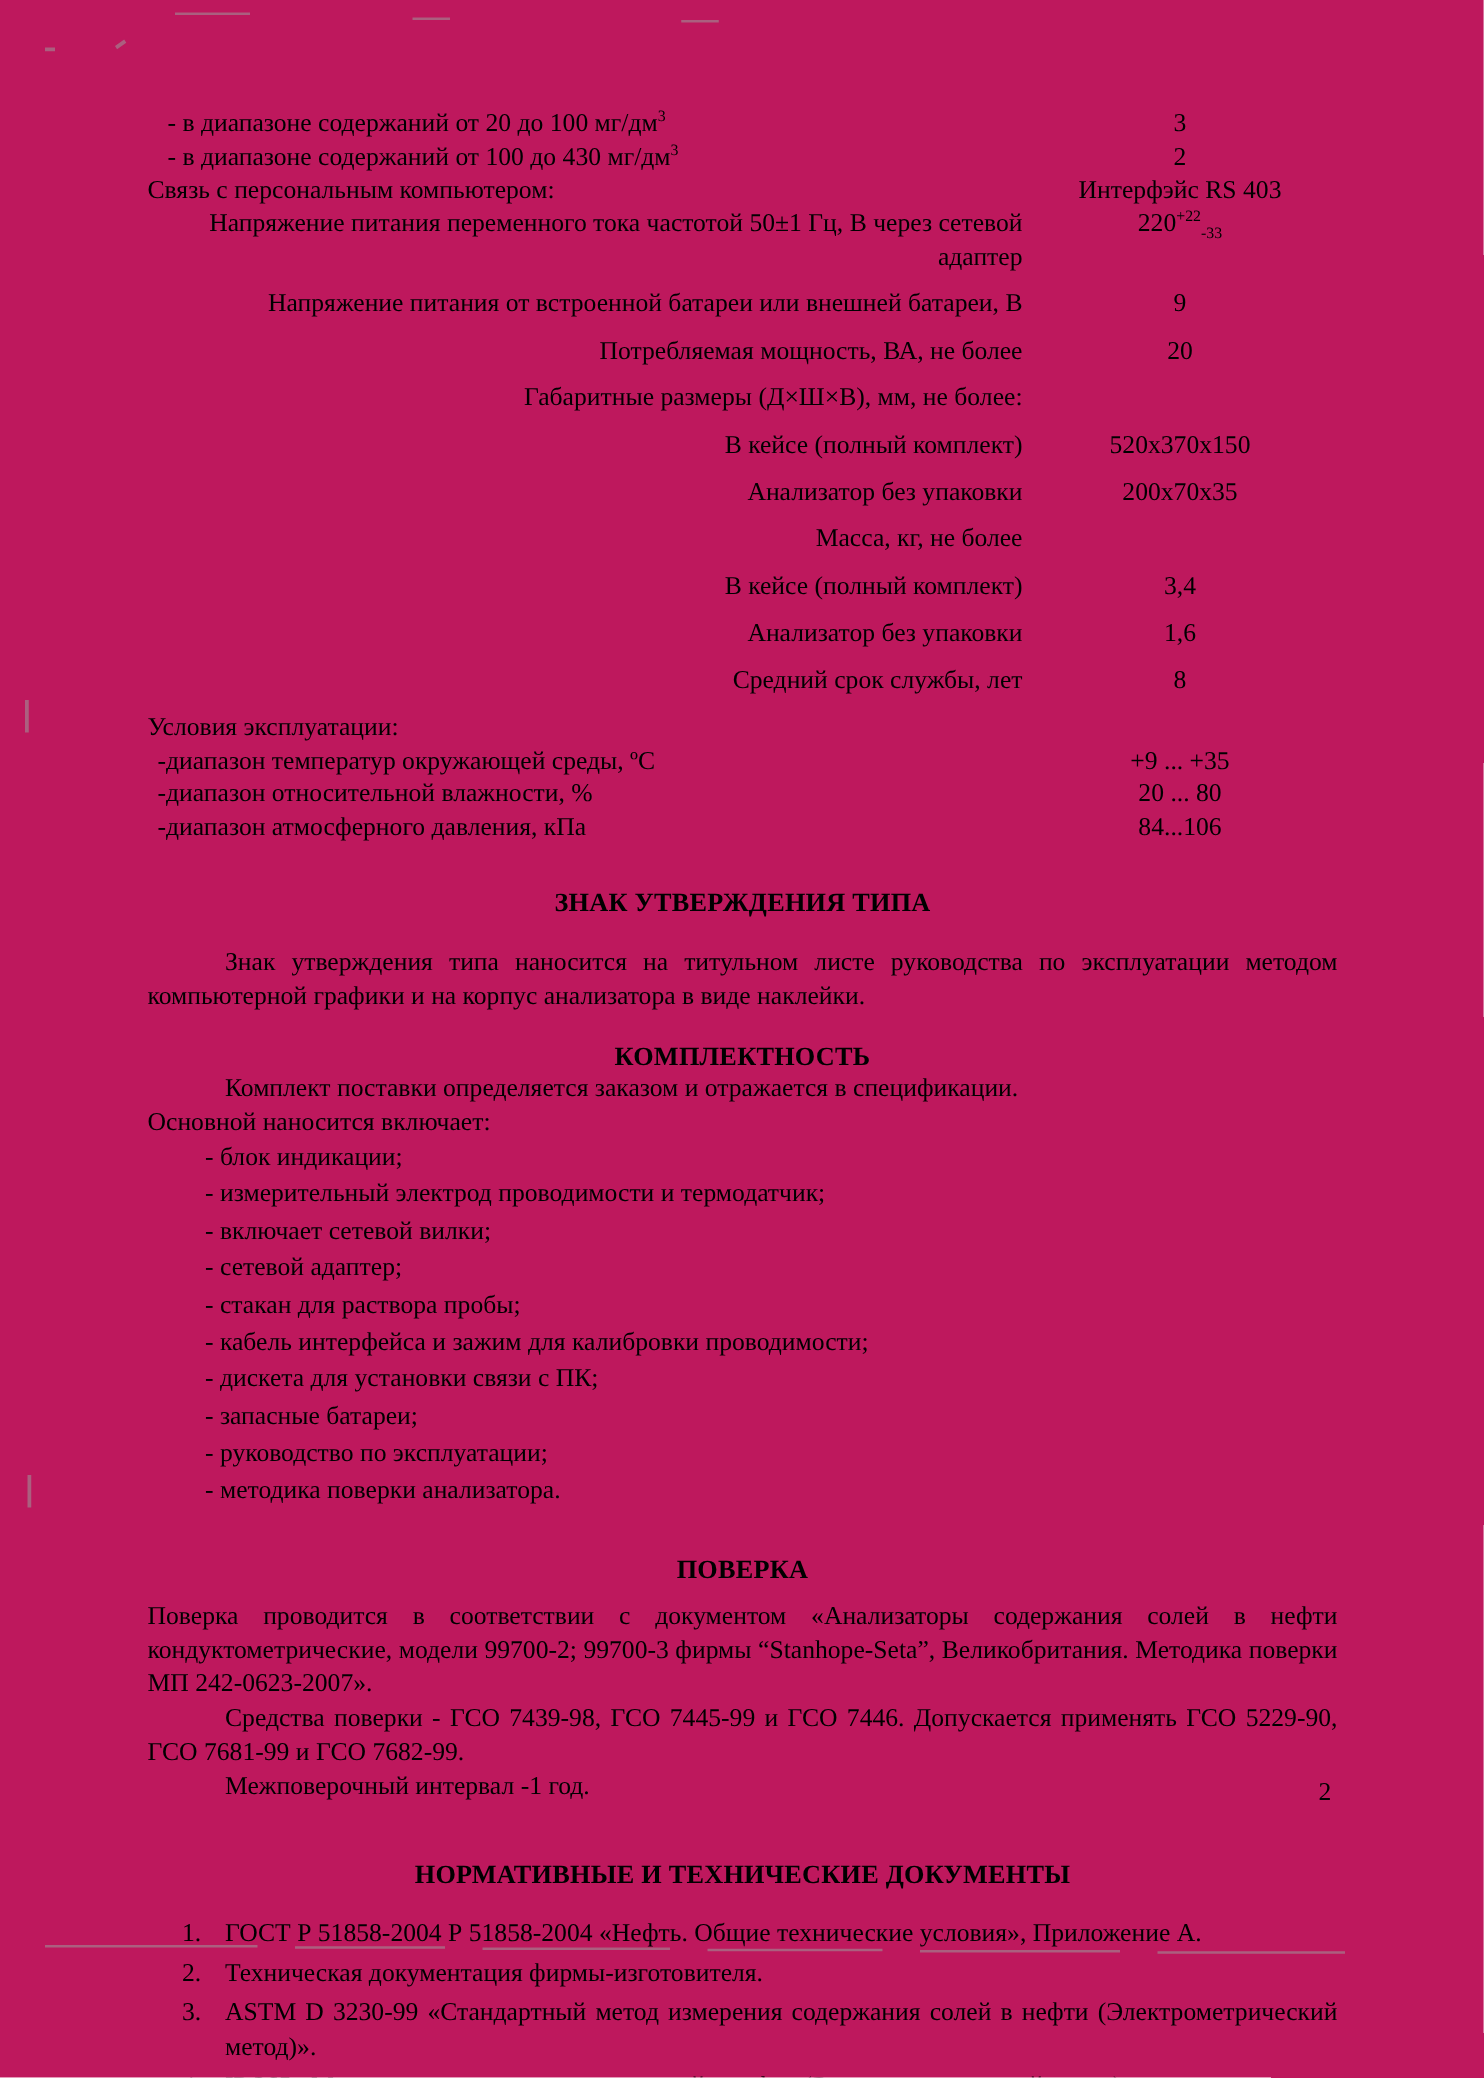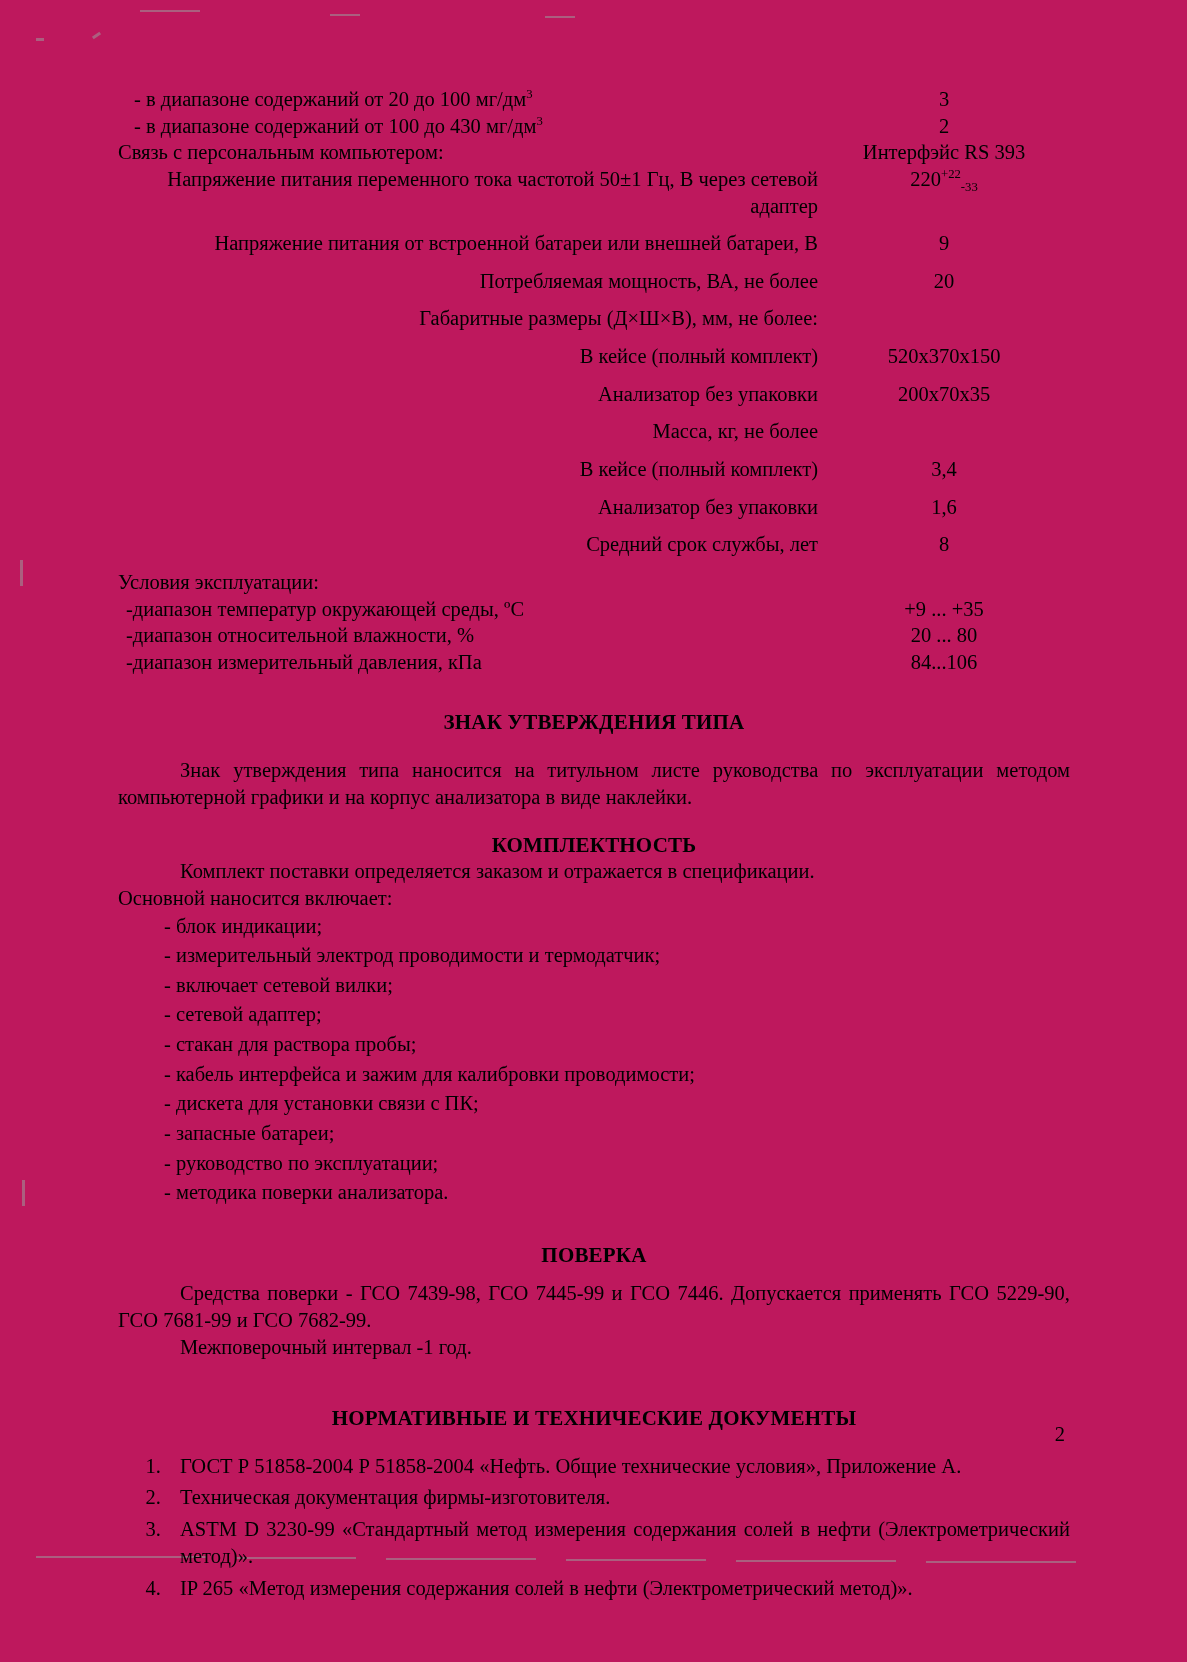--- a/index.html
+++ b/index.html
@@ -133,21 +133,21 @@
           <tr class="tight">
             <td class="label"><span class="ind1">- в диапазоне содержаний от   20  до 100 мг/дм<sup class="sup">3</sup></span></td>
             <td class="value">3</td>
           </tr>
           <tr class="tight">
             <td class="label"><span class="ind1">- в диапазоне содержаний от   100  до 430 мг/дм<sup class="sup">3</sup></span></td>
             <td class="value">2</td>
           </tr>
           <tr class="tight">
             <td class="label"><span>Связь с персональным компьютером:</span></td>
-            <td class="value">Интерфэйс RS 393</td>
+            <td class="value">Интерфэйс RS 403</td>
           </tr>
           <tr class="loose">
             <td class="label"><span>Напряжение питания переменного тока частотой 50±1 Гц, В через сетевой адаптер</span></td>
             <td class="value">220<sup class="sup">+22</sup><sub class="sub">-33</sub></td>
           </tr>
           <tr class="loose">
             <td class="label"><span>Напряжение питания от встроенной батареи или внешней батареи, В</span></td>
             <td class="value">9</td>
           </tr>
           <tr class="loose">
@@ -188,21 +188,21 @@
           </tr>
           <tr class="tight">
             <td class="label"><span class="ind2">-диапазон температур окружающей среды, ºС</span></td>
             <td class="value">+9 ... +35</td>
           </tr>
           <tr class="tight">
             <td class="label"><span class="ind2">-диапазон относительной влажности, %</span></td>
             <td class="value">20 ... 80</td>
           </tr>
           <tr class="tight">
-            <td class="label"><span class="ind2">-диапазон измерительный давления, кПа</span></td>
+            <td class="label"><span class="ind2">-диапазон атмосферного давления, кПа</span></td>
             <td class="value">84...106</td>
           </tr>
         </tbody>
     </table>
 
     <div class="gap-l"></div>
     <h2 class="section-title">ЗНАК УТВЕРЖДЕНИЯ ТИПА</h2>
     <div class="gap-m"></div>
     <p class="para indent">Знак утверждения типа наносится на титульном листе руководства по эксплуатации методом компьютерной графики и на корпус анализатора в виде наклейки.</p>
 
@@ -219,20 +219,21 @@
         <li>- кабель интерфейса и зажим для калибровки проводимости;</li>
         <li>- дискета для установки связи с ПК;</li>
         <li>- запасные батареи;</li>
         <li>- руководство по эксплуатации;</li>
         <li>- методика поверки анализатора.</li>
       </ul>
 
     <div class="gap-l"></div>
     <h2 class="section-title">ПОВЕРКА</h2>
     <div class="gap-s"></div>
+    <p class="para noindent">Поверка проводится в соответствии с документом «Анализаторы содержания солей в нефти кондуктометрические, модели 99700-2; 99700-3 фирмы “Stanhope-Seta”, Великобритания. Методика поверки МП 242-0623-2007».</p>
     <p class="para indent">Средства поверки - ГСО 7439-98, ГСО 7445-99 и ГСО 7446. Допускается применять ГСО 5229-90, ГСО 7681-99 и ГСО 7682-99.</p>
     <p class="para indent">Межповерочный интервал -1 год.</p>
 
     <div class="gap-xl"></div>
     <h2 class="section-title">НОРМАТИВНЫЕ И ТЕХНИЧЕСКИЕ ДОКУМЕНТЫ</h2>
     <div class="gap-m"></div>
     <ol class="doc-list">
         <li>ГОСТ Р 51858-2004 Р 51858-2004 «Нефть. Общие технические условия», Приложение А.</li>
         <li>Техническая документация фирмы-изготовителя.</li>
         <li>ASTM  D  3230-99  «Стандартный  метод  измерения  содержания  солей  в  нефти (Электрометрический метод)».</li>

